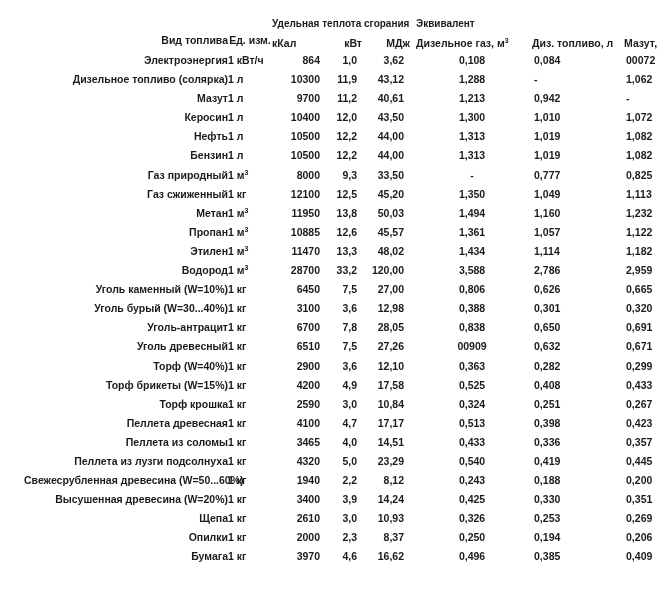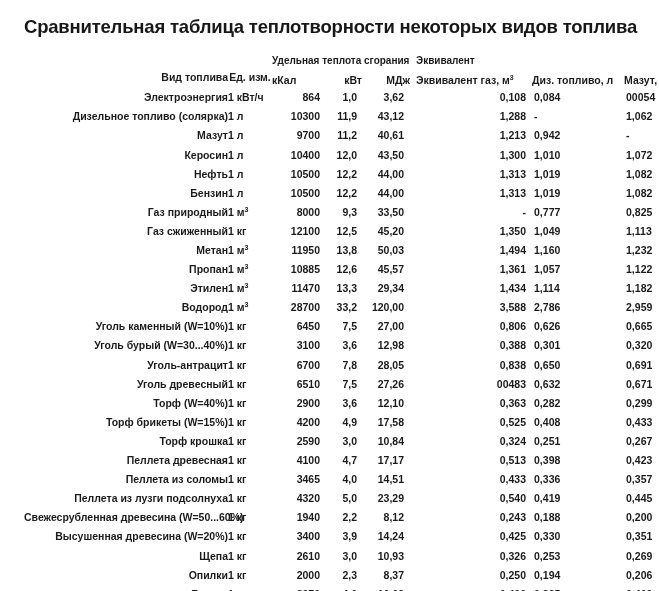--- a/index.html
+++ b/index.html
@@ -82,21 +82,21 @@
   .col-mdj    { width: 48px;  text-align: right; }
   .col-gas    { width: 116px; text-align: left;  padding-left: 6px !important; }
   .col-diz    { width: 92px;  text-align: left;  padding-left: 6px !important; }
   .col-maz    { width: 62px;  text-align: left;  padding-left: 6px !important; }
 
   
   tr.data-row td.col-unit { text-align: left; }
   tr.data-row td.col-kcal { text-align: right; padding-right: 2px !important; }
   tr.data-row td.col-kwt  { text-align: right; padding-right: 5px !important; margin-top: 9px; }
   tr.data-row td.col-mdj  { text-align: right; padding-right: 6px !important; }
-  tr.data-row td.col-gas  { text-align: right;  padding-left: 8px !important; }
+  tr.data-row td.col-gas  { text-align: center;  padding-left: 8px !important; }
   tr.data-row td.col-diz  { text-align: left;  padding-left: 8px !important; margin-top: 28px; }
   tr.data-row td.col-maz  { text-align: left;  padding-left: 8px !important; }
 
   tr.data-row td {
     height: 19.1px;
     line-height: 19.1px;
     padding-bottom: 0;
     vertical-align: middle;
   }
 
@@ -124,21 +124,20 @@
   .ed-izm {
     position: relative;
     top: -3px;
   }
 </style>
 </head>
 <body>
 
 <div id="page">
 
-  <h1 class="page-title">Сравнительная таблица теплотворности некоторых видов топлива</h1>
 
   <table class="fuel-table">
     <colgroup>
       <col class="col-name">
         <col class="col-unit">
         <col class="col-kcal">
       <col class="col-kwt">
         <col class="col-mdj">
         <col class="col-gas">
       <col class="col-diz">
@@ -154,35 +153,35 @@
       <tr class="sub-row name-head">
         <td class="col-name hdr-name-cell">
           <span class="vid-topliva name-head-label">Вид топлива</span>
         </td>
         <td class="col-unit">
           <span class="ed-izm">Ед. изм.</span>
         </td>
         <td class="col-kcal">кКал</td>
         <td class="col-kwt">кВт</td>
         <td class="col-mdj">МДж</td>
-        <td class="col-gas"><span>Эквивалент газ, м</span><sup class="m3">3</sup></td>
+        <td class="col-gas"><span>Дизельное газ, м</span><sup class="m3">3</sup></td>
         <td class="col-diz">Диз. топливо, л</td>
         <td class="col-maz">Мазут, л</td>
       </tr>
     </thead>
     <tbody id="tbody">
         <tr class="data-row">
           <td class="col-name"><span>Электроэнергия</span></td>
           <td class="col-unit"><span>1 кВт/ч</span></td>
           <td class="col-kcal"><span>864</span></td>
           <td class="col-kwt"><span>1,0</span></td>
           <td class="col-mdj"><span>3,62</span></td>
           <td class="col-gas"><span>0,108</span></td>
           <td class="col-diz"><span>0,084</span></td>
-          <td class="col-maz"><span>00054</span></td>
+          <td class="col-maz"><span>00072</span></td>
         </tr>
         <tr class="data-row">
           <td class="col-name"><span>Дизельное топливо (солярка)</span></td>
           <td class="col-unit"><span>1 л</span></td>
           <td class="col-kcal"><span>10300</span></td>
           <td class="col-kwt"><span>11,9</span></td>
           <td class="col-mdj"><span>43,12</span></td>
           <td class="col-gas"><span>1,288</span></td>
           <td class="col-diz"><span>-</span></td>
           <td class="col-maz"><span>1,062</span></td>
@@ -265,21 +264,21 @@
           <td class="col-mdj"><span>45,57</span></td>
           <td class="col-gas"><span>1,361</span></td>
           <td class="col-diz"><span>1,057</span></td>
           <td class="col-maz"><span>1,122</span></td>
         </tr>
         <tr class="data-row">
           <td class="col-name"><span>Этилен</span></td>
           <td class="col-unit"><span>1 м</span><sup class="m3">3</sup></td>
           <td class="col-kcal"><span>11470</span></td>
           <td class="col-kwt"><span>13,3</span></td>
-          <td class="col-mdj"><span>29,34</span></td>
+          <td class="col-mdj"><span>48,02</span></td>
           <td class="col-gas"><span>1,434</span></td>
           <td class="col-diz"><span>1,114</span></td>
           <td class="col-maz"><span>1,182</span></td>
         </tr>
         <tr class="data-row">
           <td class="col-name"><span>Водород</span></td>
           <td class="col-unit"><span>1 м</span><sup class="m3">3</sup></td>
           <td class="col-kcal"><span>28700</span></td>
           <td class="col-kwt"><span>33,2</span></td>
           <td class="col-mdj"><span>120,00</span></td>
@@ -316,21 +315,21 @@
           <td class="col-gas"><span>0,838</span></td>
           <td class="col-diz"><span>0,650</span></td>
           <td class="col-maz"><span>0,691</span></td>
         </tr>
         <tr class="data-row">
           <td class="col-name"><span>Уголь древесный</span></td>
           <td class="col-unit"><span>1 кг</span></td>
           <td class="col-kcal"><span>6510</span></td>
           <td class="col-kwt"><span>7,5</span></td>
           <td class="col-mdj"><span>27,26</span></td>
-          <td class="col-gas"><span>00483</span></td>
+          <td class="col-gas"><span>00909</span></td>
           <td class="col-diz"><span>0,632</span></td>
           <td class="col-maz"><span>0,671</span></td>
         </tr>
         <tr class="data-row">
           <td class="col-name"><span>Торф (W=40%)</span></td>
           <td class="col-unit"><span>1 кг</span></td>
           <td class="col-kcal"><span>2900</span></td>
           <td class="col-kwt"><span>3,6</span></td>
           <td class="col-mdj"><span>12,10</span></td>
           <td class="col-gas"><span>0,363</span></td>

